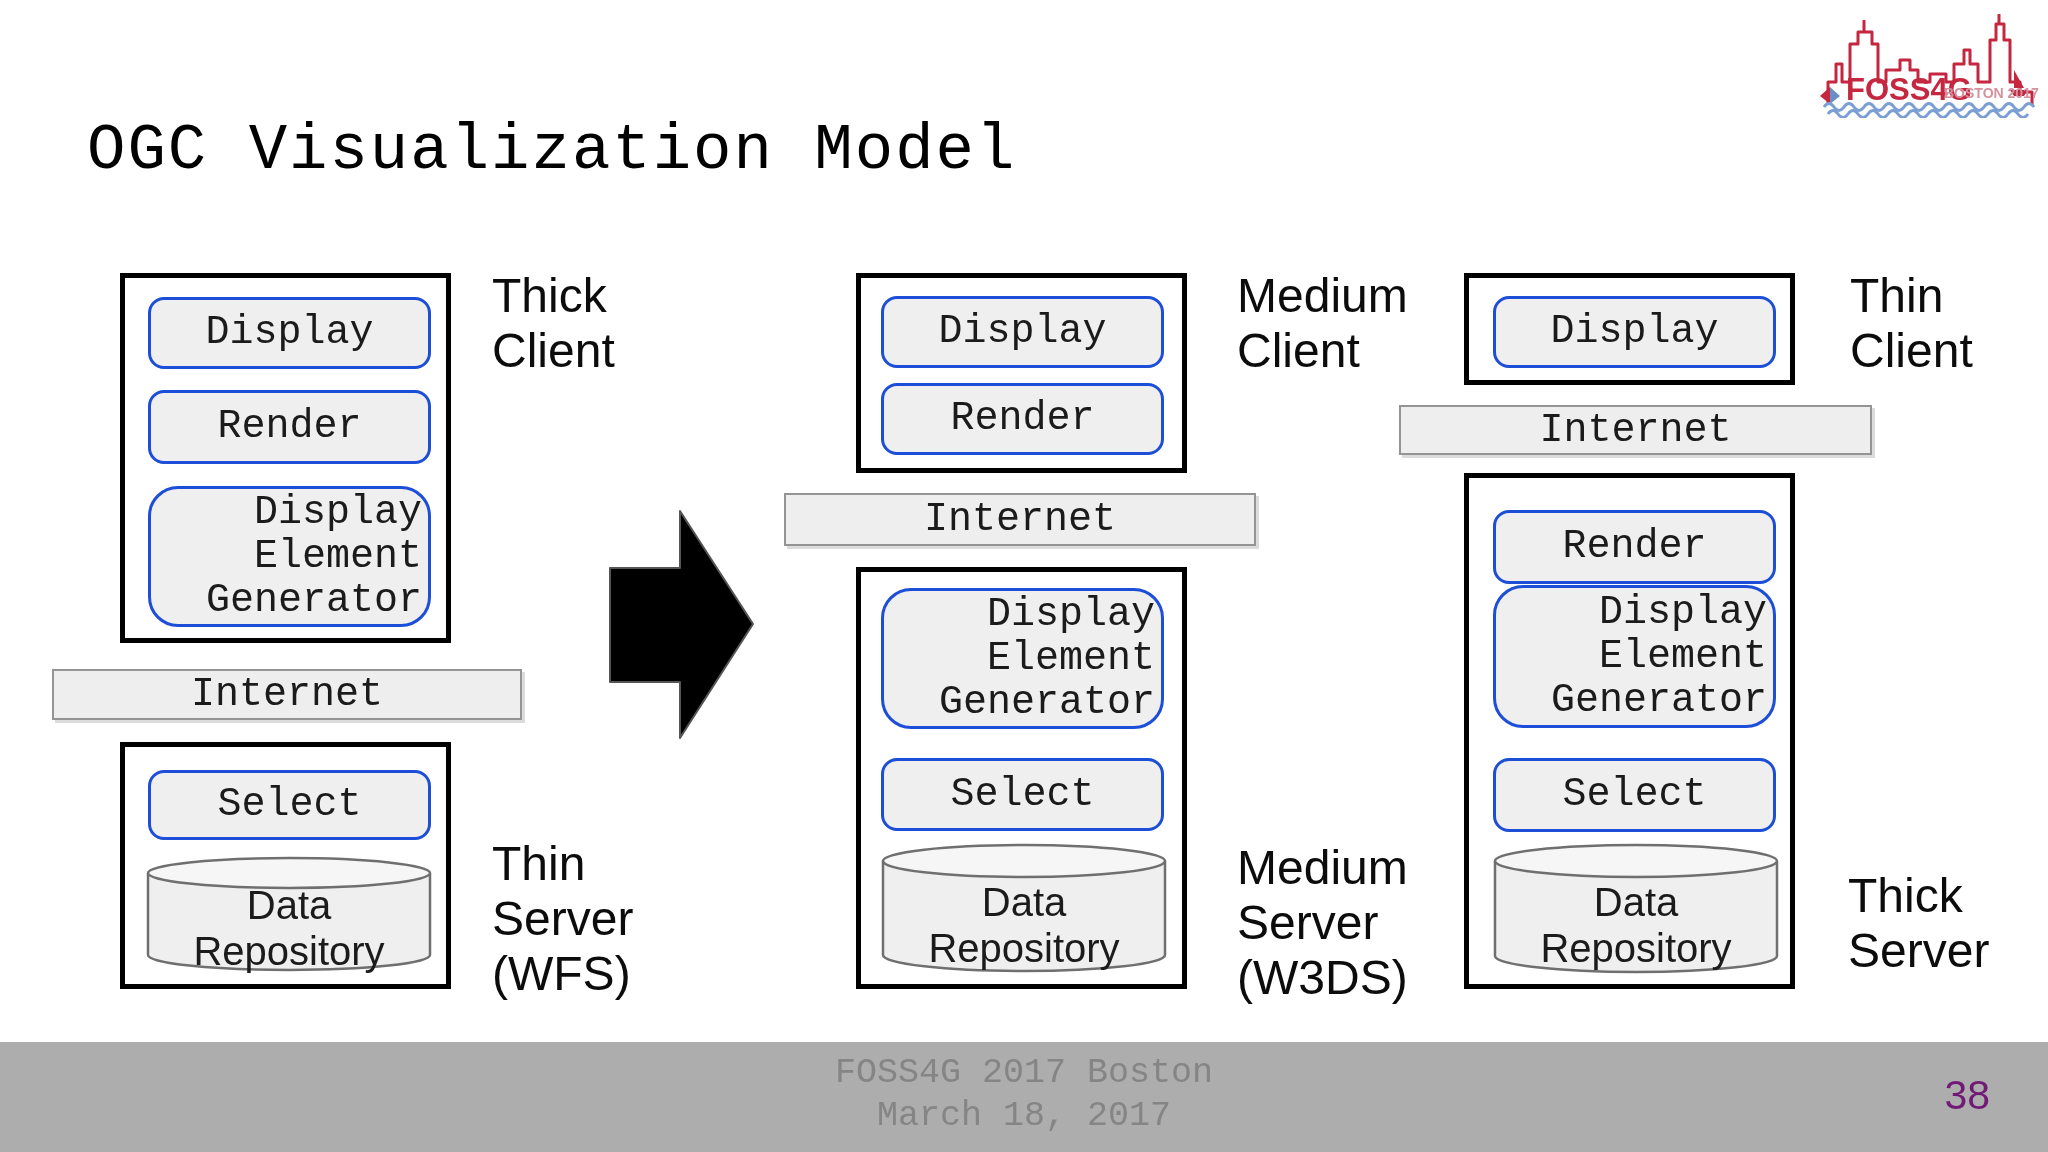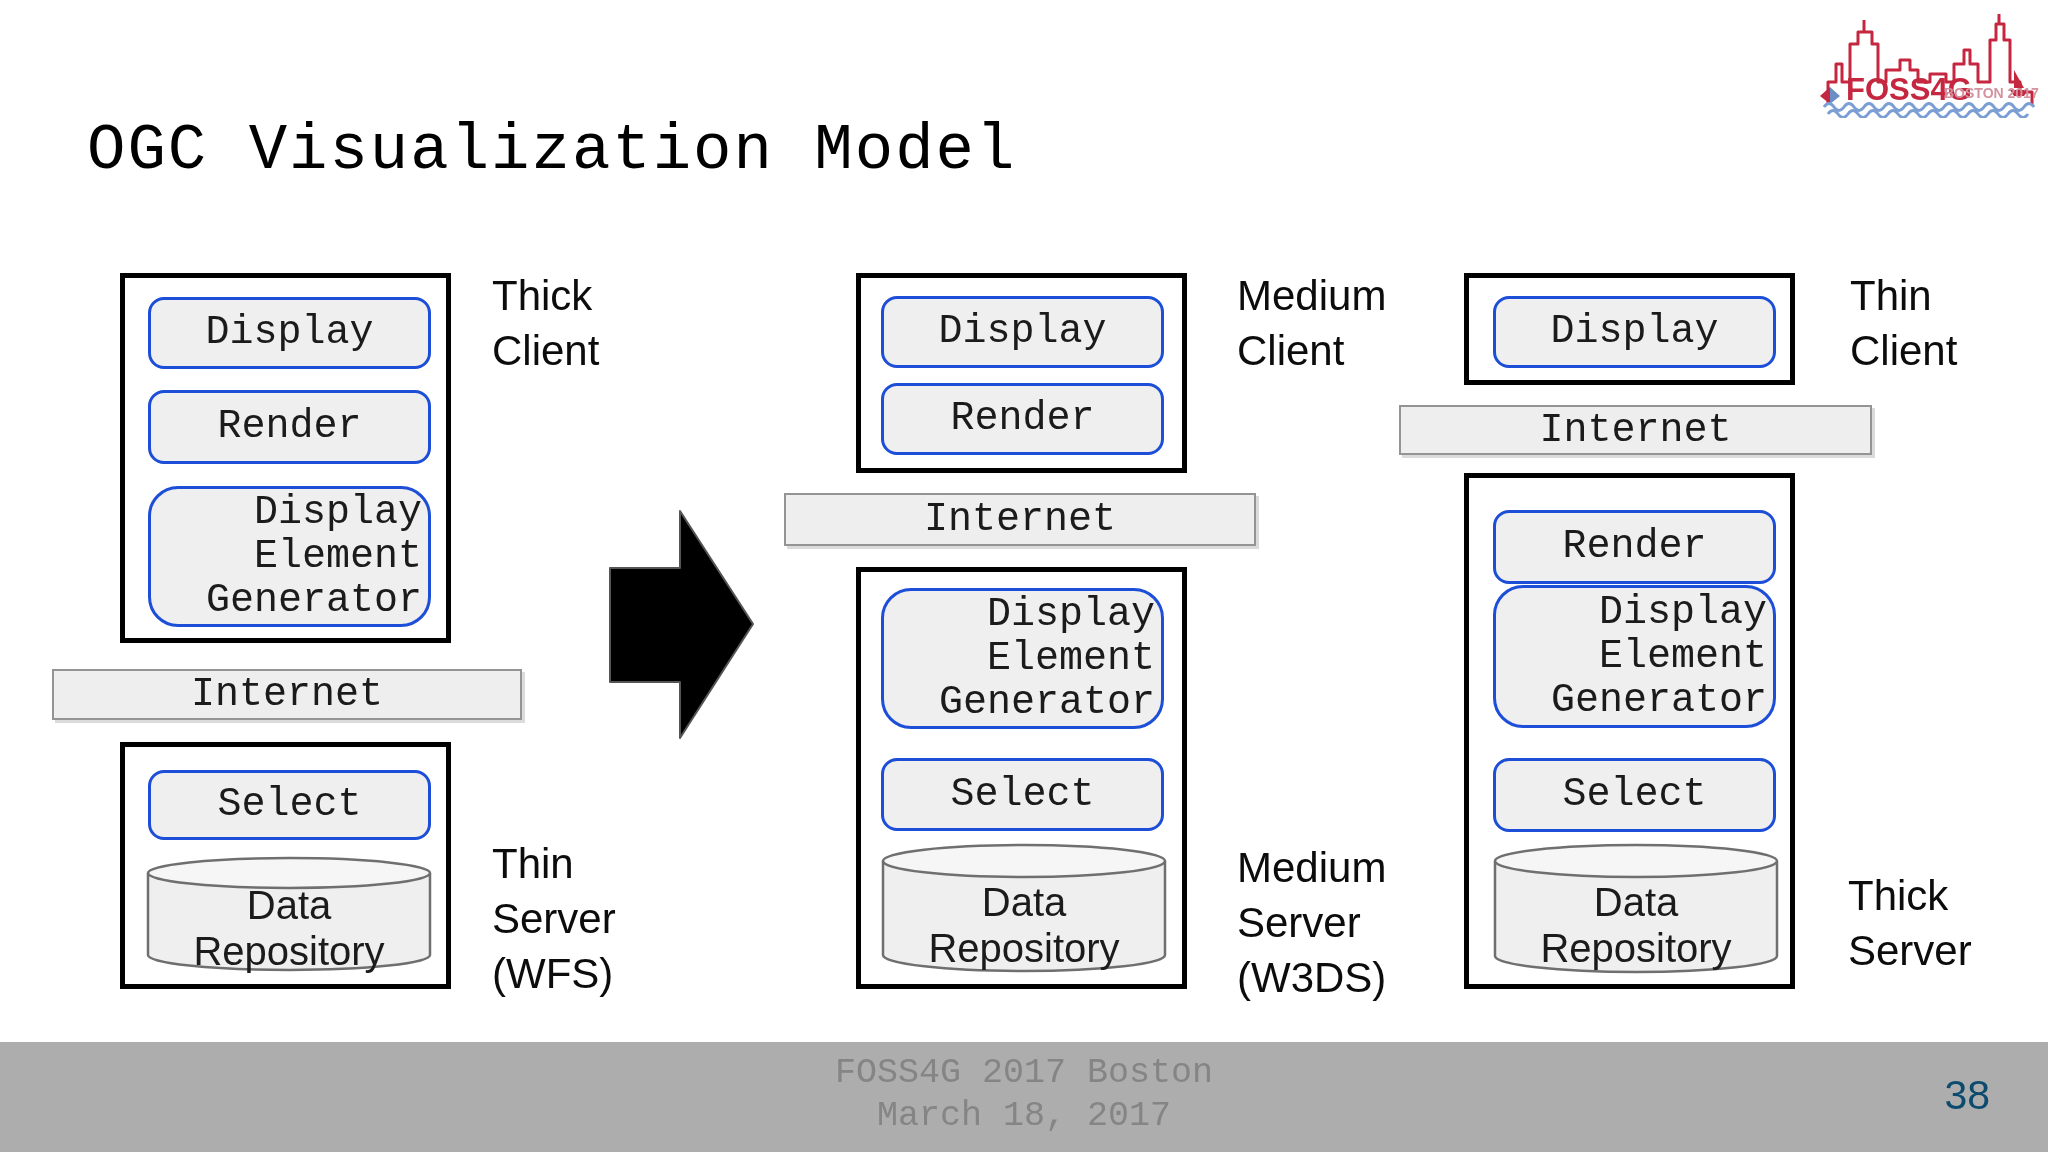--- a/index.html
+++ b/index.html
@@ -9,30 +9,30 @@
          font-size:64px;letter-spacing:2px;color:#000;white-space:nowrap;margin-top:12px;}
   .frame{position:absolute;border:5px solid #000;background:#fff;box-sizing:border-box;}
   .btn{position:absolute;background:#efefef;border:3px solid #1d4ed8;border-radius:16px;
        box-sizing:border-box;display:flex;align-items:center;justify-content:center;
        font-family:"Liberation Mono",monospace;font-size:40px;color:#1b1b1b;text-align:center;
        line-height:46px;}
   .btn.multi{border-radius:30px;line-height:44px;padding:0 6px;text-align:right;}
   .ibar{position:absolute;background:#eeeeee;border:2px solid #949494;box-sizing:border-box;
         box-shadow:3px 3px 0 rgba(0,0,0,0.14);display:flex;align-items:center;justify-content:center;
         font-family:"Liberation Mono",monospace;font-size:40px;color:#1b1b1b;}
-  .sidelabel{position:absolute;font-size:42px;line-height:55px;color:#0c0c0c;white-space:pre-line;}
+  .sidelabel{position:absolute;font-size:48px;line-height:55px;color:#0c0c0c;white-space:pre-line;}
   .repo{position:absolute;}
   .repo svg{position:absolute;left:0;top:0;}
   .repo-label{position:absolute;left:0;right:0;top:36px;text-align:center;
               font-family:Liberation Sans, sans-serif;font-size:40px;line-height:46px;color:#1b1b1b;}
   .arrow{position:absolute;left:605px;top:505px;}
   .footer-band{position:absolute;left:0;top:1042px;width:2048px;height:134px;background:#adadad;}
   .footer-caption{position:absolute;left:0;width:100%;top:10px;text-align:center;
                   font-family:"Liberation Mono",monospace;font-size:35px;line-height:43px;color:#858585;}
-  .page-num{position:absolute;right:58px;top:30px;font-size:41px;color:#0c4a6e;}
+  .page-num{position:absolute;right:58px;top:30px;font-size:41px;color:#701a75;}
   .logo{position:absolute;left:1818px;top:8px;}
 </style>
 </head>
 <body>
 
 <div class="slide">
 
   <div class="title">OGC Visualization Model</div>
 
   <svg class="logo" width="224" height="110" viewBox="0 0 224 110">

